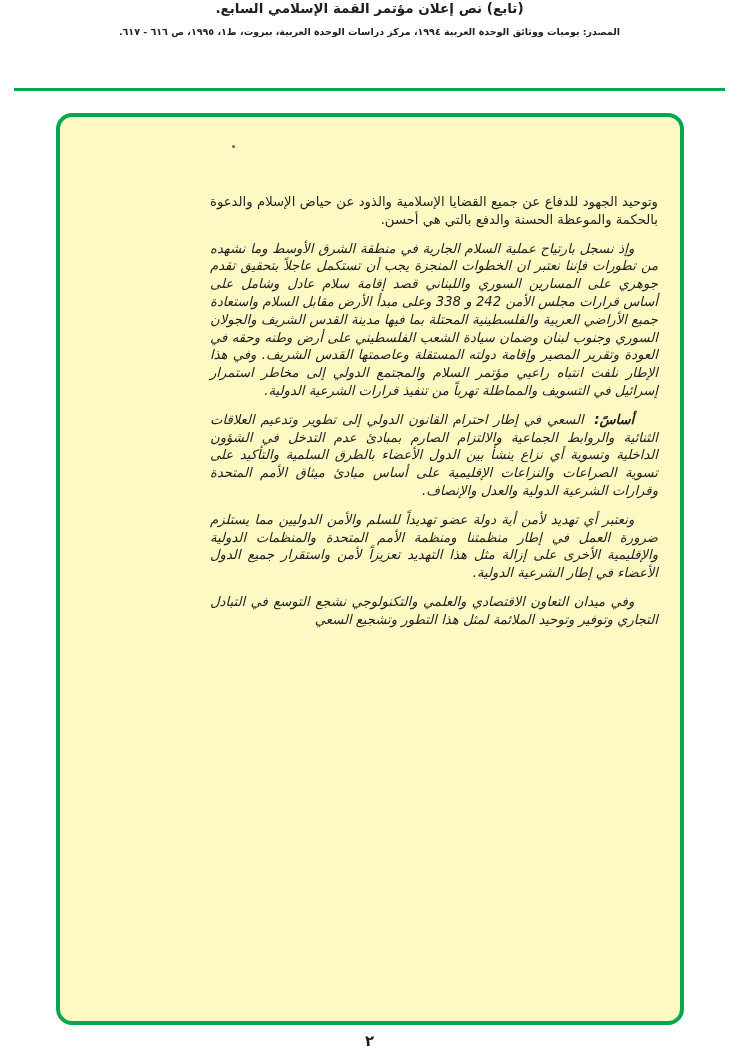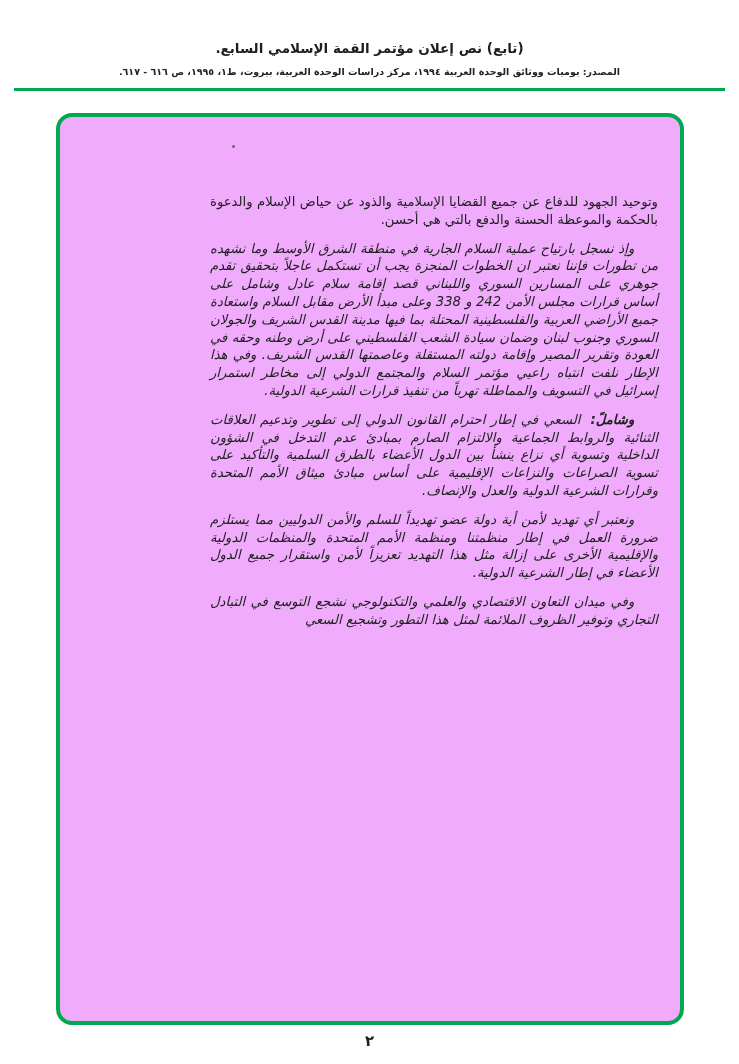--- a/index.html
+++ b/index.html
@@ -13,21 +13,20 @@
     position:relative;
     overflow:hidden;
     font-family:"DejaVu Sans", sans-serif;
     color:var(--ink);
   }
   .header{
     position:absolute;top:0;left:0;width:739px;
     text-align:center;
   }
   .doc-title{
-    margin-top:40px;
     font-size:13.5px;
     font-weight:700;
     direction:rtl;
   }
   .doc-source{
     margin-top:10px;
     font-size:9.5px;
     font-weight:700;
     direction:rtl;
     color:#222;
@@ -37,21 +36,21 @@
     left:14px;right:14px;top:88px;
     height:3px;
     background:var(--accent-green);
   }
   .content-frame{
     position:absolute;
     left:56px;top:113px;
     width:620px;height:904px;
     border:4px solid var(--accent-green);
     border-radius:16px;
-    background:#f0abfc;
+    background:#fef9c3;
   }
   .scan-dot{
     position:absolute;
     left:172px;top:28px;
     width:3px;height:3px;border-radius:50%;
     background:#666;
   }
   .doc-body{
     position:absolute;
     top:76px;right:22px;
@@ -89,25 +88,25 @@
 <div class="content-frame">
   <div class="scan-dot"></div>
   <div class="doc-body">
     <p class="para">
       <span>وتوحيد الجهود للدفاع عن جميع القضايا الإسلامية والذود عن حياض الإسلام والدعوة بالحكمة والموعظة الحسنة والدفع بالتي هي أحسن.</span>
     </p>
     <p class="para indent">
       <span>وإذ نسجل بارتياح عملية السلام الجارية في منطقة الشرق الأوسط وما نشهده من تطورات فإننا نعتبر ان الخطوات المنجزة يجب أن تستكمل عاجلاً بتحقيق تقدم جوهري على المسارين السوري واللبناني قصد إقامة سلام عادل وشامل على أساس قرارات مجلس الأمن 242 و 338 وعلى مبدأ الأرض مقابل السلام واستعادة جميع الأراضي العربية والفلسطينية المحتلة بما فيها مدينة القدس الشريف والجولان السوري وجنوب لبنان وضمان سيادة الشعب الفلسطيني على أرض وطنه وحقه في العودة وتقرير المصير وإقامة دولته المستقلة وعاصمتها القدس الشريف. وفي هذا الإطار نلفت انتباه راعيي مؤتمر السلام والمجتمع الدولي إلى مخاطر استمرار إسرائيل في التسويف والمماطلة تهرباً من تنفيذ قرارات الشرعية الدولية.</span>
     </p>
     <p class="para indent">
-      <span class="lead">وشاملً:</span>
+      <span class="lead">أساسً:</span>
       <span>السعي في إطار احترام القانون الدولي إلى تطوير وتدعيم العلاقات الثنائية والروابط الجماعية والالتزام الصارم بمبادئ عدم التدخل في الشؤون الداخلية وتسوية أي نزاع ينشأ بين الدول الأعضاء بالطرق السلمية والتأكيد على تسوية الصراعات والنزاعات الإقليمية على أساس مبادئ ميثاق الأمم المتحدة وقرارات الشرعية الدولية والعدل والإنصاف.</span>
     </p>
     <p class="para indent">
       <span>ونعتبر أي تهديد لأمن أية دولة عضو تهديداً للسلم والأمن الدوليين مما يستلزم ضرورة العمل في إطار منظمتنا ومنظمة الأمم المتحدة والمنظمات الدولية والإقليمية الأخرى على إزالة مثل هذا التهديد تعزيزاً لأمن واستقرار جميع الدول الأعضاء في إطار الشرعية الدولية.</span>
     </p>
     <p class="para indent">
-      <span>وفي ميدان التعاون الاقتصادي والعلمي والتكنولوجي نشجع التوسع في التبادل التجاري وتوفير الظروف الملائمة لمثل هذا التطور وتشجيع السعي</span>
+      <span>وفي ميدان التعاون الاقتصادي والعلمي والتكنولوجي نشجع التوسع في التبادل التجاري وتوفير وتوحيد الملائمة لمثل هذا التطور وتشجيع السعي</span>
     </p>
   </div>
 </div>
 
 <div class="page-number">٢</div>
 
 </body></html>

